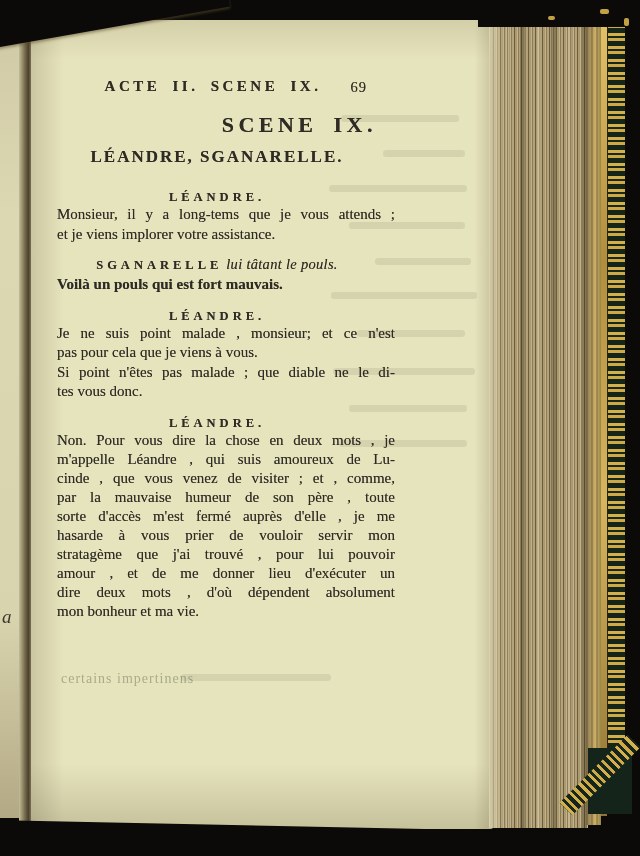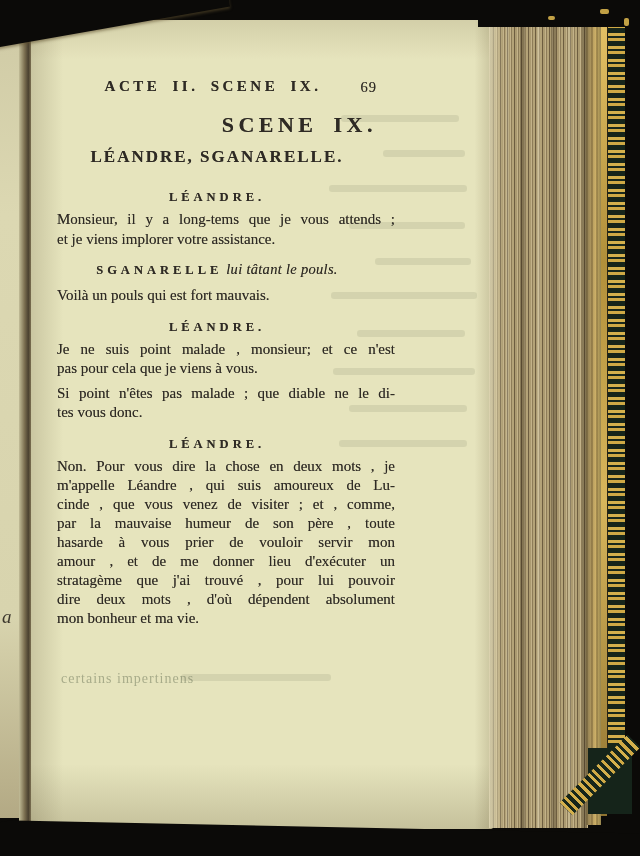--- a/index.html
+++ b/index.html
@@ -70,32 +70,32 @@
   }
   .bottom-black{
     position:absolute;left:-12px;top:827px;width:680px;height:60px;background:#0b0a08;
     transform:rotate(1.2deg);z-index:6;border-radius:26px 0 0 0 / 12px 0 0 0;
   }
   
   .text-area{position:absolute;left:26px;top:59px;width:338px;color:#2e2a24;z-index:2;}
   .text-area *{text-shadow:0 0 .4px rgba(46,42,36,.55);}
   .running-header{position:relative;height:20px;font-size:15px;font-weight:600;}
   .header-title{display:block;width:312px;text-align:center;letter-spacing:3.5px;word-spacing:5px;}
-  .page-number{position:absolute;right:18px;top:1px;font-size:14.5px;font-weight:normal;letter-spacing:1px;}
+  .page-number{position:absolute;right:28px;top:1px;font-size:14.5px;font-weight:normal;letter-spacing:1px;}
   .scene-title{margin:14px 18px 0 0;font-size:22px;line-height:26px;font-weight:600;
     text-align:right;letter-spacing:4.5px;word-spacing:6px;}
   .characters{margin:9px 18px 0 0;font-size:17px;line-height:20px;font-weight:600;
     text-align:center;letter-spacing:2px;}
   .speaker{margin:13px 18px 0 0;font-size:12.5px;line-height:16px;font-weight:600;
     text-align:center;letter-spacing:4px;}
   .speaker.first{margin-top:22px;}
   .speaker.with-dir{margin-top:11px;line-height:19px;text-align:center;}
   .dir{font-size:14.5px;font-style:italic;font-weight:normal;letter-spacing:.3px;}
-  .para{margin-top:5px;}
-  .para.tight{margin-top:6px;}
+  .para{}
+  .para.tight{font-weight:bold;}
   .line{font-size:15px;line-height:19.5px;text-align:justify;text-align-last:justify;}
   .para.long .line{line-height:19px;}
   .line.end{text-align-last:left;}
   
   .bleed-bar{position:absolute;height:7px;border-radius:3px;background:rgba(105,115,82,.14);
     filter:blur(.6px);z-index:1;}
   .bleed-text{position:absolute;left:30px;top:652px;font-size:14px;
     color:rgba(72,86,60,.40);filter:blur(.5px);letter-spacing:1px;z-index:1;}
 </style>
 </head>
@@ -153,23 +153,24 @@
       <div class="line">Si point n'êtes pas malade ; que diable ne le di-</div>
       <div class="line end">tes vous donc.</div>
     </div>
 
     <div class="speaker"><span>LÉANDRE.</span></div>
     <div class="para long">
       <div class="line">Non. Pour vous dire la chose en deux mots , je</div>
       <div class="line">m'appelle Léandre , qui suis amoureux de Lu-</div>
       <div class="line">cinde , que vous venez de visiter ; et , comme,</div>
       <div class="line">par la mauvaise humeur de son père , toute</div>
+      <div class="line">sorte d'accès m'est fermé auprès d'elle , je me</div>
       <div class="line">hasarde à vous prier de vouloir servir mon</div>
+      <div class="line">stratagème que j'ai trouvé , pour lui pouvoir</div>
       <div class="line">amour , et de me donner lieu d'exécuter un</div>
-      <div class="line">stratagème que j'ai trouvé , pour lui pouvoir</div>
       <div class="line">dire deux mots , d'où dépendent absolument</div>
       <div class="line end">mon bonheur et ma vie.</div>
     </div>
 
   </div>
 </div>
 
 <div class="fore-edge"></div>
 <div class="fore-edge-gilt"></div>
 <div class="gold-strip"></div>

